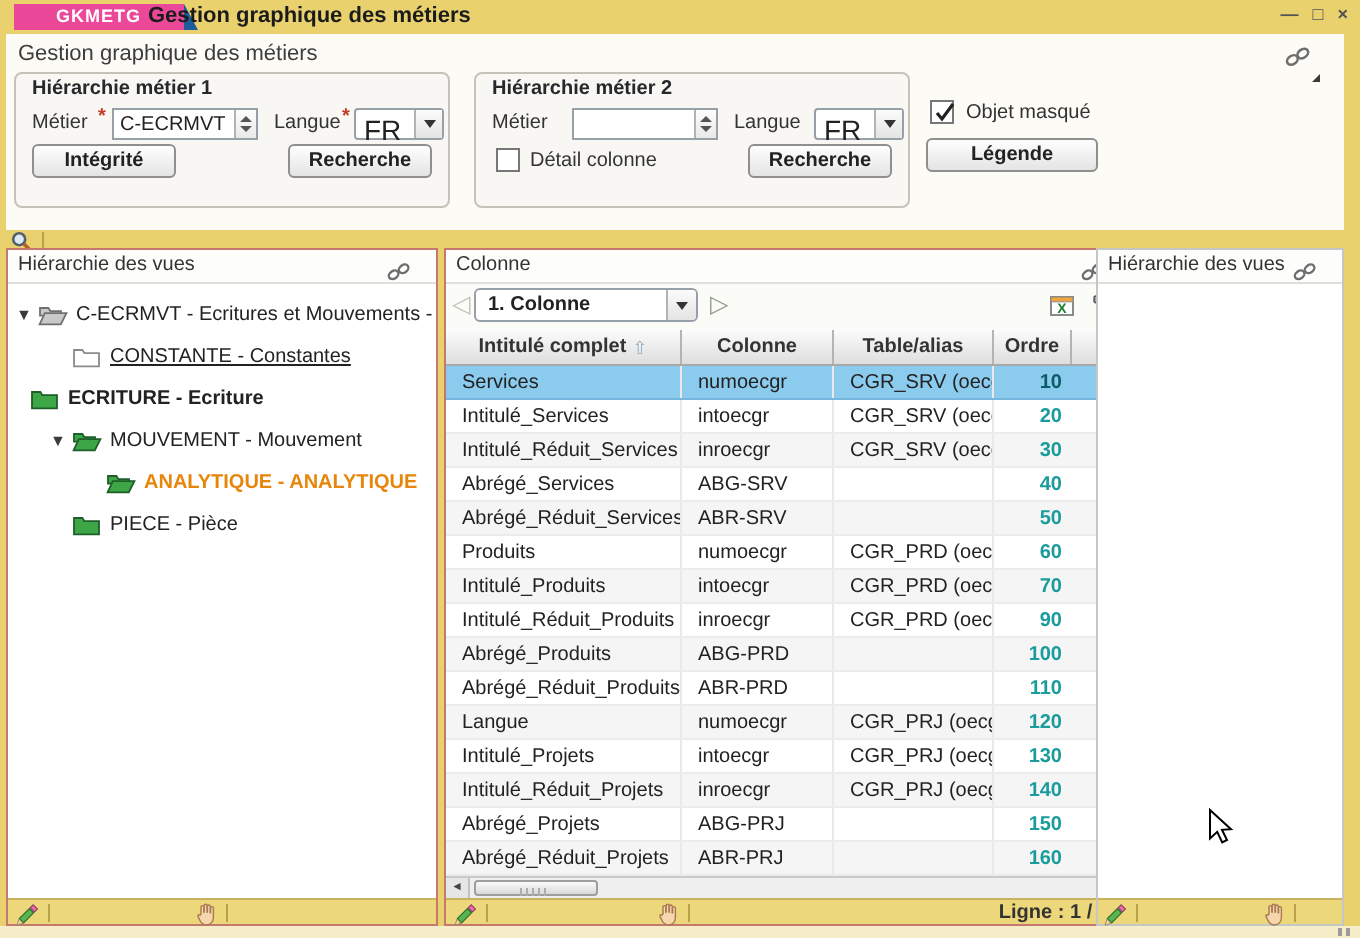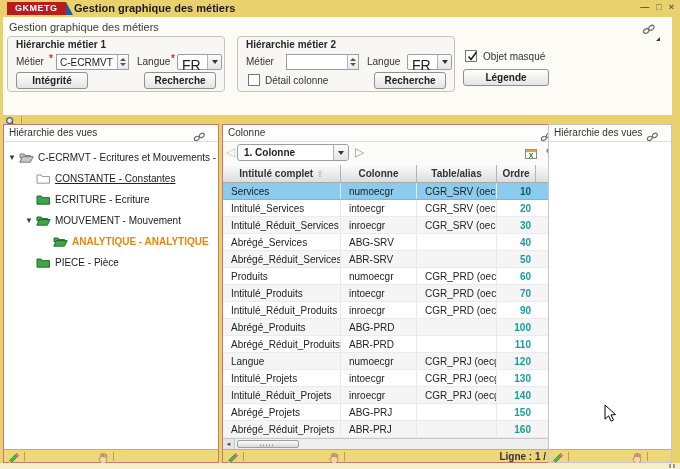--- a/index.html
+++ b/index.html
@@ -1,38 +1,38 @@
 <!DOCTYPE html>
 <html><head>
 <meta charset="utf-8">
 <style>
   * { margin:0; padding:0; box-sizing:border-box; }
   html,body { width:680px; height:469px; font-family:"Liberation Sans", sans-serif; }
   .window { position:relative; width:680px; height:469px; background:#E9D26E; overflow:hidden; }
 
   
   .titlebar { position:absolute; top:0; left:0; right:0; height:17px; }
-  .badge { position:absolute; left:7px; top:2px; height:13px; background:#b91c1c; color:#fff;
-           font-size:9px; font-weight:bold; line-height:13px; padding:0 8px; letter-spacing:.5px; }
+  .badge { position:absolute; left:7px; top:2px; height:13px; background:#ec4899; color:#fff;
+           font-size:9px; font-weight:bold; line-height:13px; padding:0 21px; letter-spacing:.5px; }
   .badge::after { content:''; position:absolute; right:-7px; top:0;
                   border-bottom:13px solid #1E5A9E; border-right:7px solid transparent; }
   .wtitle { position:absolute; left:74px; top:2px; font-size:11px; font-weight:bold; color:#1b1b1b; }
   .win-controls { position:absolute; right:6px; top:2px; display:flex; gap:7px;
                   font-size:9px; color:#555; font-weight:bold; line-height:11px; }
   .win-controls span { cursor:default; }
 
   
   .top-area { position:absolute; top:17px; left:3px; width:669px; height:98px; background:#FCFBF6; }
   .breadcrumb { position:absolute; left:6px; top:4px; font-size:11px; color:#3C3C3C; }
   .chain { display:inline-block; position:relative; }
   .corner { position:absolute; right:-4px; bottom:-2px; width:0; height:0;
             border-bottom:4px solid #3a3a3a; border-left:4px solid transparent; }
   .top-chain { position:absolute; right:16px; top:4px; }
 
-  .group { position:absolute; top:19px; width:218px; height:56px; border:1px solid #C6C2B8;
+  .group { position:absolute; top:19px; width:218px; height:68px; border:1px solid #C6C2B8;
            border-radius:4px; background:#F8F7F3; }
   .g1 { left:4px; } .g2 { left:234px; }
   .group-title { position:absolute; left:8px; top:2px; font-size:10px; font-weight:bold; color:#26282B; }
   .flabel { position:absolute; font-size:10px; color:#333; }
   .req { position:absolute; font-size:10px; font-weight:bold; color:#C23B22; }
   .tinput { position:absolute; height:16px; background:#fff; border:1px solid #97A0A8; font-size:10px;
             color:#222; padding:0 13px 0 3px; }
   .spinner { position:absolute; width:11px; height:14px; border-left:1px solid #AEB4BA;
              display:flex; flex-direction:column; align-items:center; justify-content:center; gap:2px;
              background:linear-gradient(#FDFDFD,#E9E9E9); }
@@ -237,21 +237,21 @@
           </div>
           <div class="tree-row" style="padding-left: 21px; text-decoration: underline;">
             <span class="expander"></span>
             <span class="ficon">
               <svg width="15" height="11" viewBox="0 0 15 11">
                 <path d="M1 2 h4.2 l1 1.6 h7.3 v6.6 h-12.5 z" fill="#FFFFFF" stroke="#8A8A8A" stroke-width="0.9"></path>
               </svg>
             </span>
             <span class="tree-label">CONSTANTE - Constantes</span>
           </div>
-          <div class="tree-row" style="padding-left: 21px;">
+          <div class="tree-row" style=" font-weight: bold;">
             <span class="expander"></span>
             <span class="ficon">
               <svg width="15" height="11" viewBox="0 0 15 11">
                 <path d="M1 2 h4.2 l1 1.6 h7.3 v6.6 h-12.5 z" fill="#3DA748" stroke="#1E5E28" stroke-width="0.9"></path>
               </svg>
             </span>
             <span class="tree-label">ECRITURE - Ecriture</span>
           </div>
           <div class="tree-row" style="padding-left: 21px;">
             <span class="expander">▼</span>

